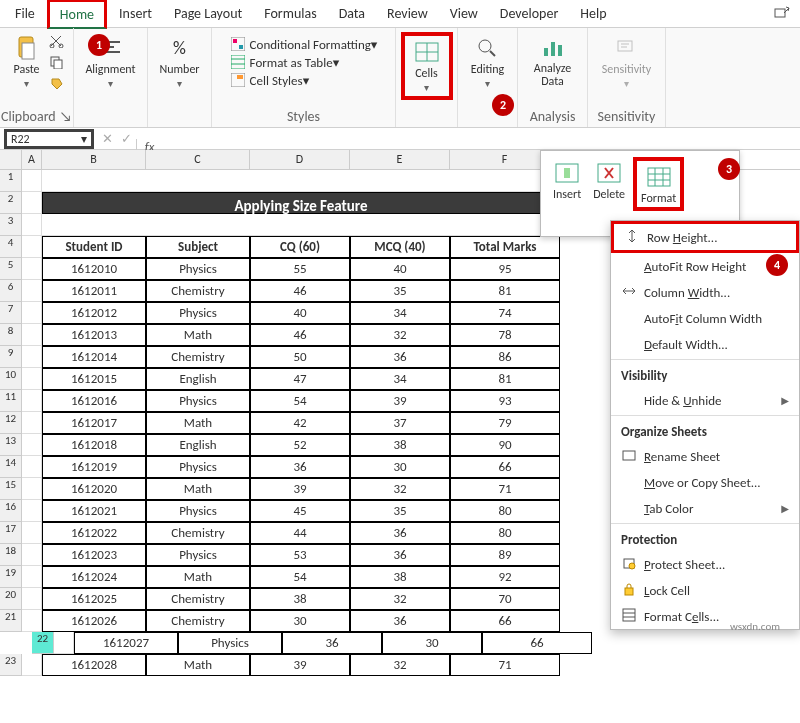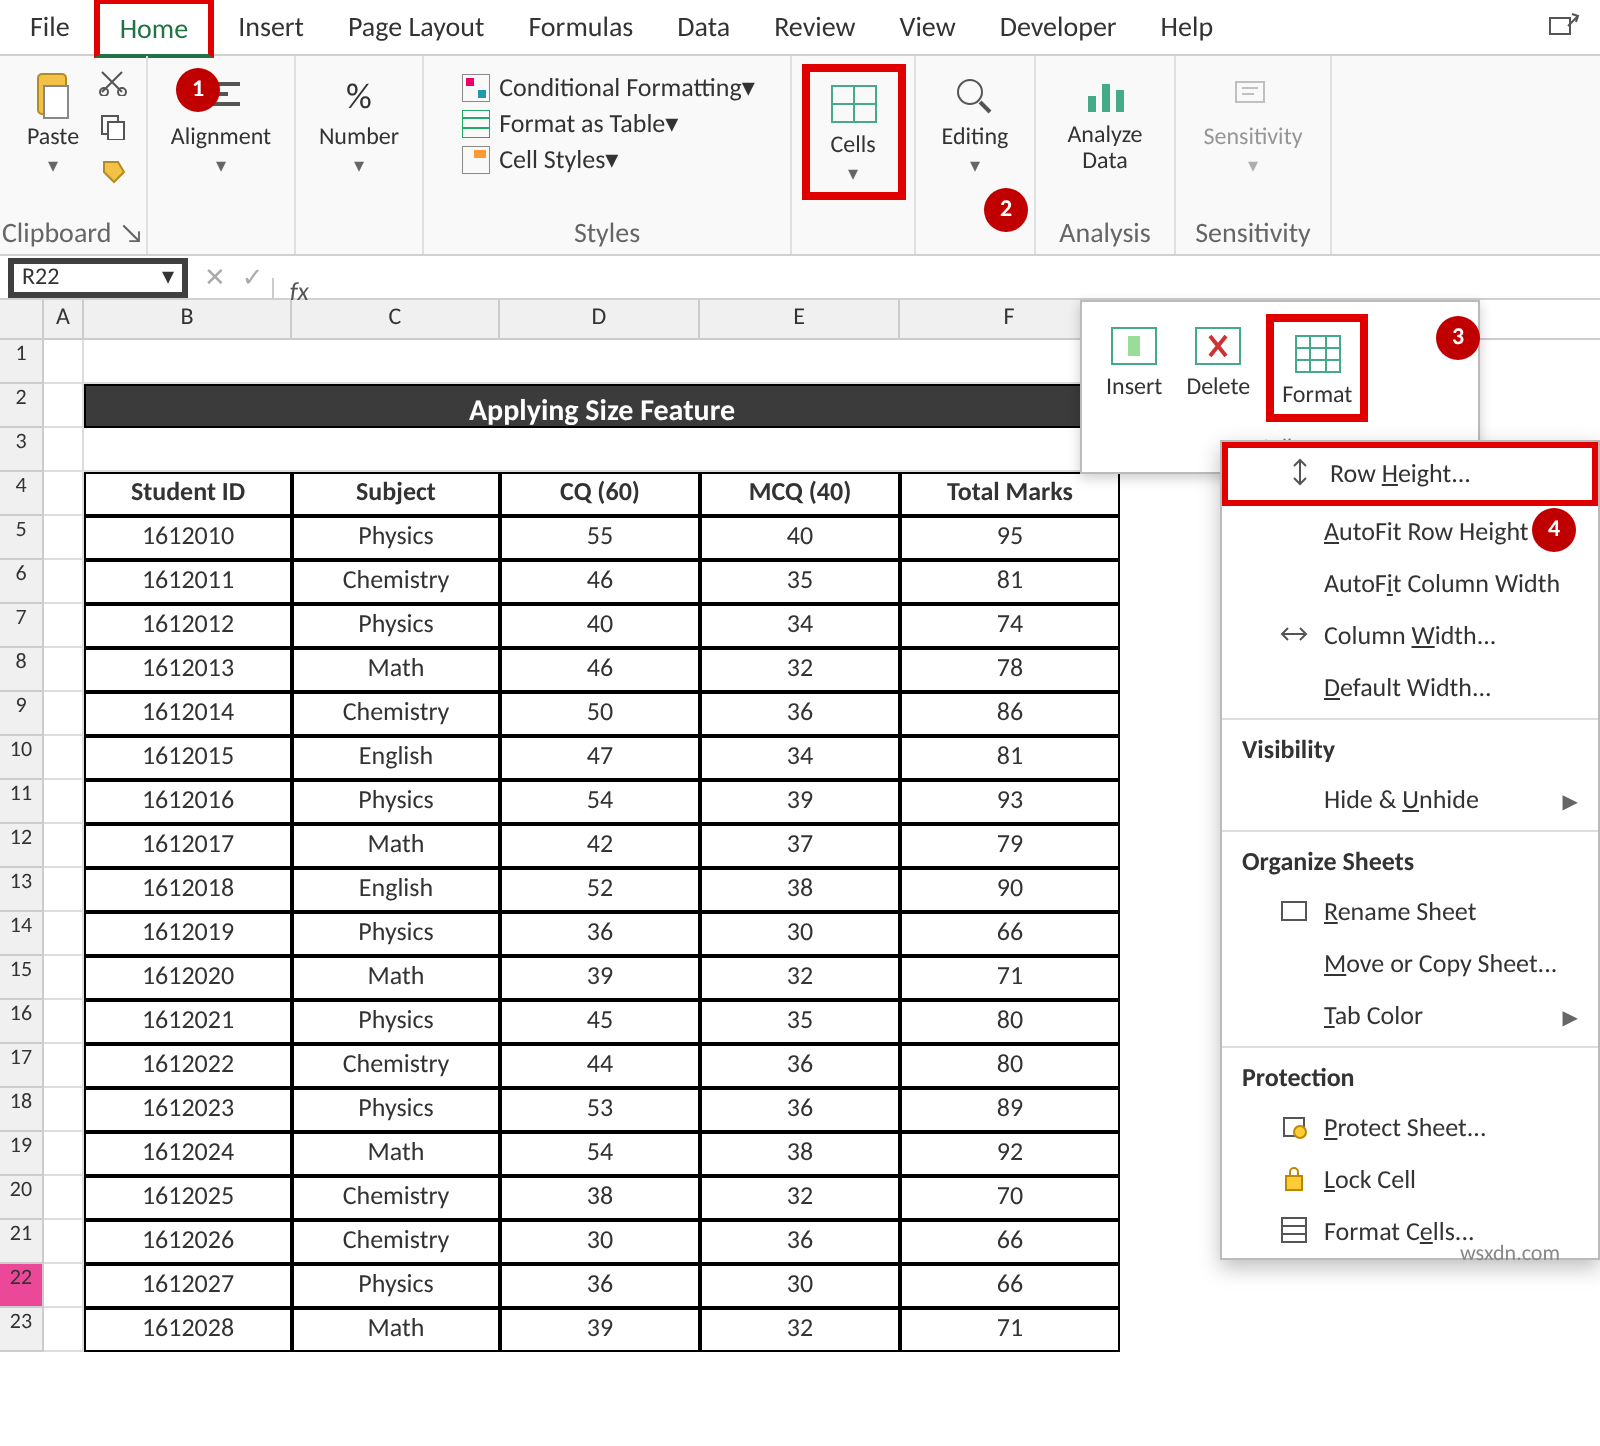--- a/index.html
+++ b/index.html
@@ -31,40 +31,40 @@
 .fnbar { display:flex; align-items:center; height:22px; border-bottom:1px solid #d0d0d0; }
 .namebox { width:90px; border:3px solid #404040; height:20px; display:flex; align-items:center; justify-content:space-between; padding:0 4px; font-size:12px; margin:0 4px;}
 .fx { padding:0 8px; font-style:italic; color:#555; border-left:1px solid #ccc;margin-top:15px; }
 
 
 .sheet { position: relative; }
 .colhdr { display:flex; height:20px; border-bottom:1px solid #ccc; }
 .corner { width:22px; border-right:1px solid #ccc; background:#f0f0f0; }
 .ch { border-right:1px solid #ccc; background:#f0f0f0; text-align:center; font-size:12px; padding-top:2px; }
 .rowhdr { width:22px; border-right:1px solid #ccc; border-bottom:1px solid #ccc; background:#f0f0f0; text-align:center; font-size:11px; }
-.rowhdr.sel { background:#ec4899; }
+.rowhdr.sel { background:#5eead4;margin-left:32px; }
 .row { display:flex; height:22px; }
 .cell { border-right:1px solid #ddd; border-bottom:1px solid #ddd; }
 
 
 .title-band { background:#3b3b3b; color:#fff; font-weight:bold; text-align:center; padding:4px 0; border:1px solid #000; font-size:15px; }
 .dth, .dtd { border:1px solid #000; padding:2px 0; text-align:center; font-size:13px; }
 .dth { font-weight:bold; background:#fff; }
 .cB { width:104px; } .cC { width:104px; } .cD { width:100px; } .cE { width:100px; } .cF { width:110px; }
 
 
 .cells-popup { position:absolute; top:150px; left:540px; background:#fff; border:1px solid #bbb; box-shadow:0 2px 6px rgba(0,0,0,.2); padding:6px 8px; width:200px; }
 .cells-popup .row3 { display:flex; gap:4px; }
 .dropcell { display:flex; flex-direction:column; align-items:center; font-size:12px; padding:2px 4px; cursor:pointer; }
 .red-box-format { border:4px solid #e00000; }
 
 
 .ctxmenu { position:absolute; top:220px; left:610px; width:190px; background:#fff; border:1px solid #bbb; box-shadow:0 4px 10px rgba(0,0,0,.25); font-size:13px; z-index:20; }
 .ctxmenu .sect { padding:6px 10px 4px; font-weight:bold; color:#333; }
-.ctxmenu .mi { display:flex; align-items:center; padding:5px 10px 5px 29px; cursor:pointer; gap:6px; }
+.ctxmenu .mi { display:flex; align-items:center; padding:5px 10px 5px 11px; cursor:pointer; gap:6px; }
 .ctxmenu .micon { width:16px; height:16px; display:inline-flex; }
 .ctxmenu hr { border:none; border-top:1px solid #ddd; margin:2px 0; }
 .red-box-rh { border:3px solid #e00000; }
 .arrow-r { margin-left:auto; font-size:10px; color:#666; }
 
 
 .num-circle { position:absolute; width:22px; height:22px; border-radius:11px; background:#c00000; color:#fff; font-weight:bold; display:flex; align-items:center; justify-content:center; font-size:12px; z-index:30; }
 .nc1 { top:34px; left:88px; }
 .nc2 { top:94px; left:492px; }
 .nc3 { top:158px; left:718px; }
@@ -511,30 +511,30 @@
           <path d="M7 1 V13 M4 4 L7 1 L10 4 M4 10 L7 13 L10 10" stroke="#555" fill="none"></path>
         </svg>
       </span>
       <span>Row <span class="under">H</span>eight...</span>
     </div>
   <div class="mi">
       <span class="micon"></span>
       <span><span class="under">A</span>utoFit Row Height</span>
     </div>
   <div class="mi">
-      <span class="micon"></span>
-      <span>AutoF<span class="under">i</span>t Column Width</span>
-    </div>
-  <div class="mi">
       <span class="micon">
         <svg width="14" height="14">
           <path d="M1 7 H13 M4 4 L1 7 L4 10 M10 4 L13 7 L10 10" stroke="#555" fill="none"></path>
         </svg>
       </span>
       <span>Column <span class="under">W</span>idth...</span>
+    </div>
+  <div class="mi">
+      <span class="micon"></span>
+      <span>AutoF<span class="under">i</span>t Column Width</span>
     </div>
   <div class="mi">
       <span class="micon"></span>
       <span><span class="under">D</span>efault Width...</span>
     </div>
   <hr>
   <div class="sect">Visibility</div>
   <div class="mi">
       <span class="micon"></span>
       <span>Hide &amp; <span class="under">U</span>nhide</span>

